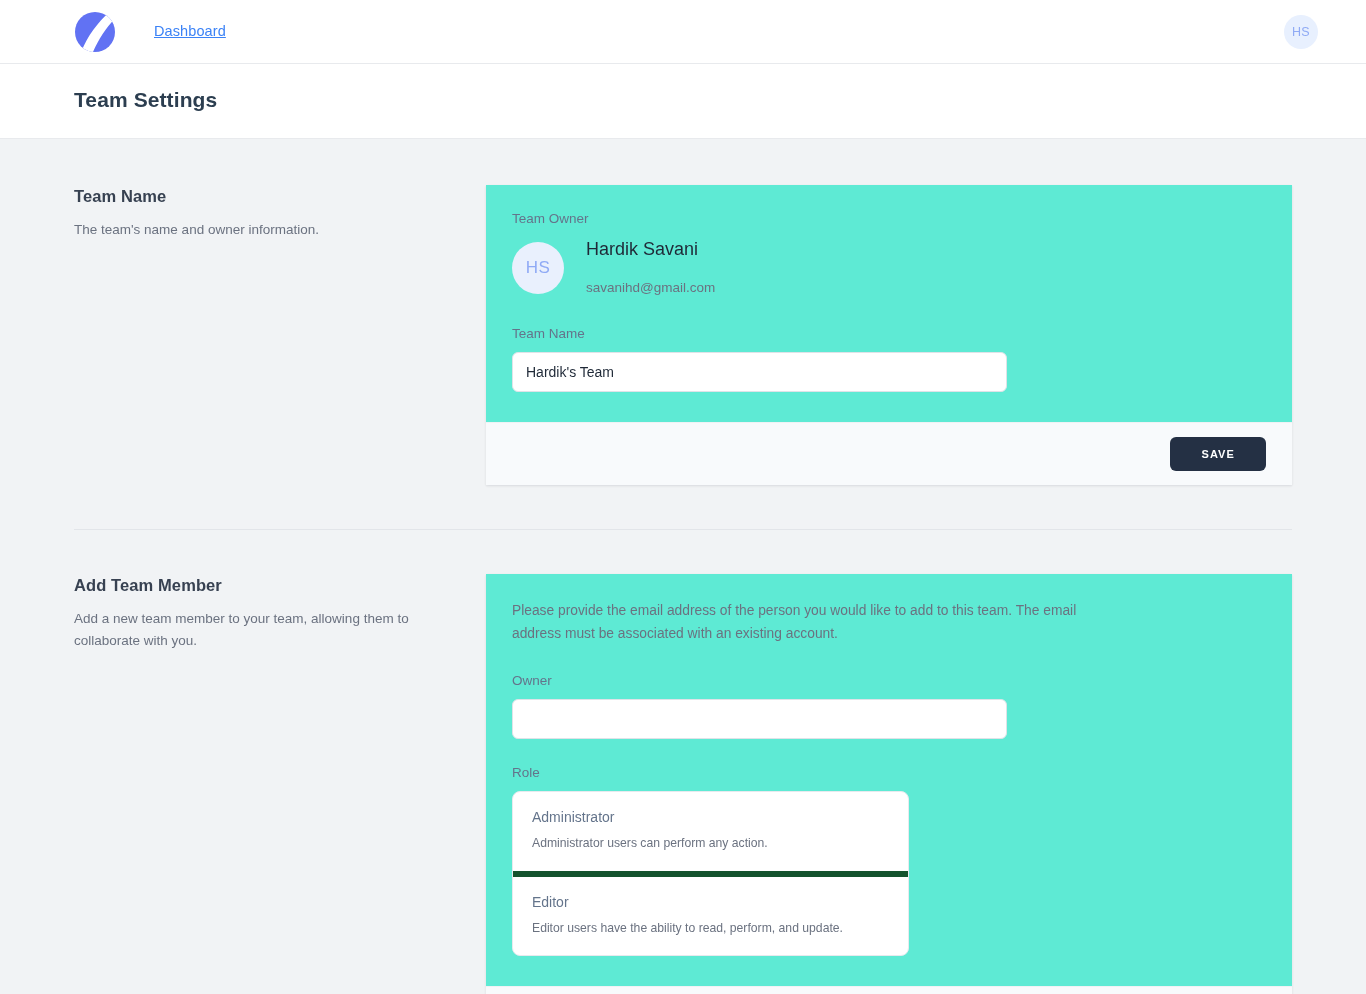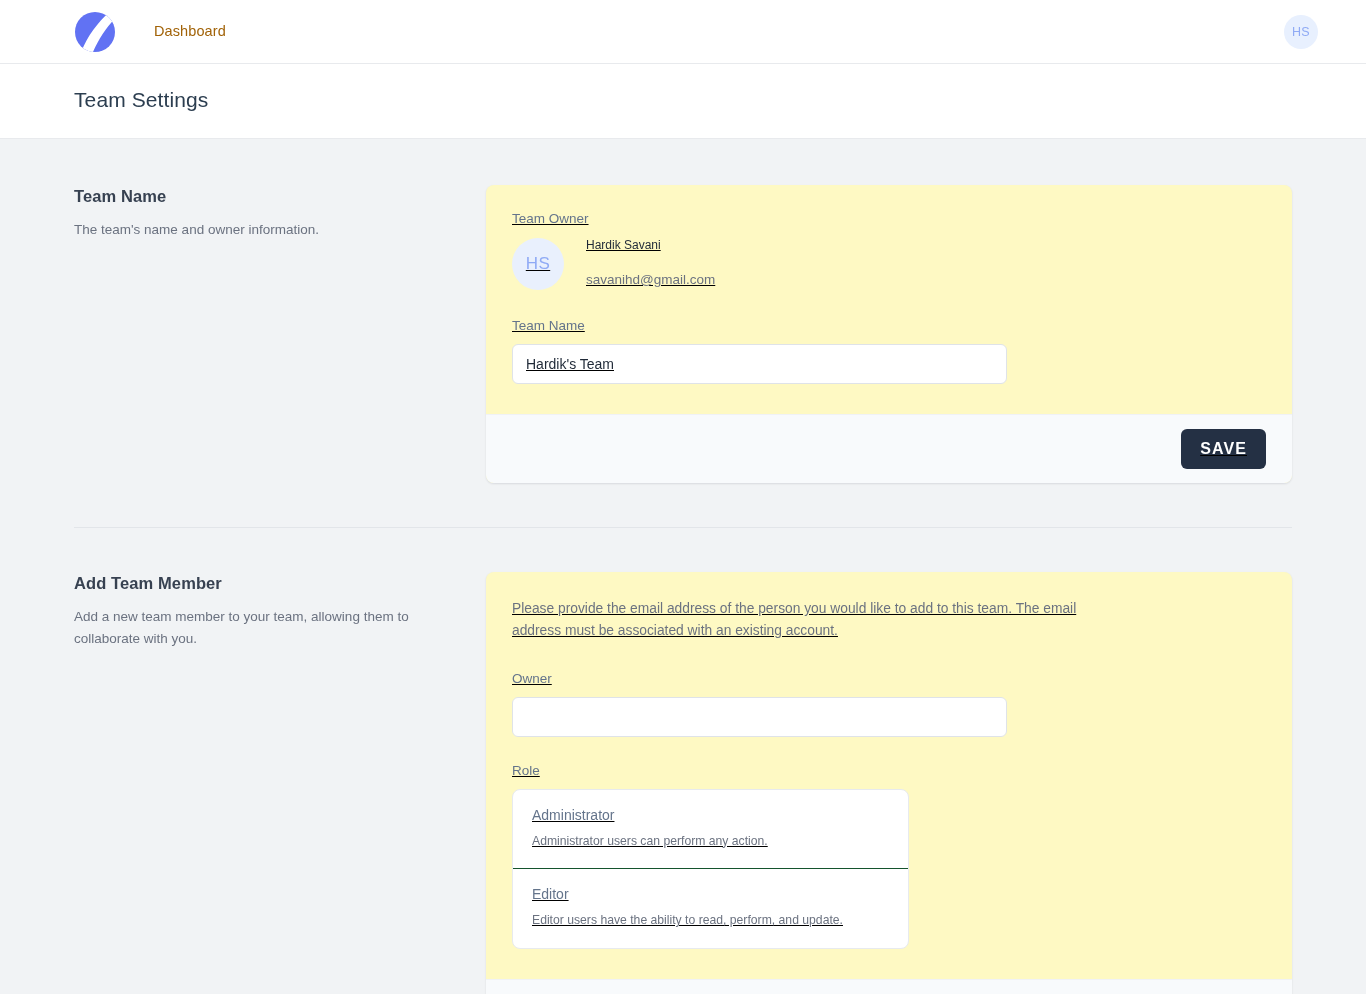--- a/index.html
+++ b/index.html
@@ -34,27 +34,28 @@
     display: block;
   }
   .nav-links {
     display: flex;
     align-items: center;
     height: 100%;
     margin-left: 38px;
   }
   .nav-link {
     font-size: 14.5px;
-    color: #a16207;
+    color: #3b82f6;
     letter-spacing: .1px;
     height: 100%;
     display: flex;
     align-items: center;
     border-bottom: 2px solid transparent;
     cursor: pointer;
+    text-decoration: underline;
   }
   .nav-right {
     margin-left: auto;
     display: flex;
     align-items: center;
     padding-right: 24px;
   }
   .avatar-nav {
     width: 34px;
     height: 34px;
@@ -71,21 +72,21 @@
   }
 
   
   .page-header {
     background: #ffffff;
     border-bottom: 1px solid #e8eaed;
     padding: 24px 0 26px 74px;
   }
   .page-title {
     font-size: 21px;
-    font-weight: 400;
+    font-weight: 700;
     color: #2c3e50;
     letter-spacing: .1px;
   }
 
   
   .content {
     padding: 46px 74px 0 74px;
   }
 
   .section {
@@ -109,25 +110,24 @@
     font-size: 13.5px;
     color: #6b7280;
     line-height: 1.65;
   }
   .section-main {
     flex: 1 1 auto;
     min-width: 0;
   }
 
   .card {
-    background: #fef9c3;
-    border-radius: 8px;
+    background: #5eead4;
+    border-radius: 0;
     box-shadow: 0 1px 2px rgba(17,24,39,.06), 0 1px 3px rgba(17,24,39,.05);
     overflow: hidden;
-    text-decoration: underline;
   }
   .card-body {
     padding: 26px 26px 30px 26px;
   }
   .card-footer {
     background: #f8fafc;
     border-top: 1px solid #f0f2f5;
     padding: 14px 26px;
     display: flex;
     justify-content: flex-end;
@@ -157,21 +157,21 @@
     align-items: center;
     justify-content: center;
     font-size: 17px;
     letter-spacing: .4px;
     user-select: none;
   }
   .owner-info {
     margin-left: 22px;
   }
   .owner-name {
-    font-size: 12px;
+    font-size: 18px;
     color: #1f2937;
     line-height: 1.35;
   }
   .owner-email {
     font-size: 13.5px;
     color: #6b7280;
     line-height: 1.4;
     margin-top: 18px;
   }
 
@@ -189,24 +189,24 @@
     font-family: "Liberation Sans", sans-serif;
     outline: none;
   }
   .text-input::placeholder { color: #9ca3af; }
 
   .btn-dark {
     background: #243044;
     color: #ffffff;
     border: none;
     border-radius: 6px;
-    font-size: 16px;
+    font-size: 11px;
     font-weight: 700;
     letter-spacing: 1.1px;
-    padding: 11px 19px;
+    padding: 11px 31px;
     cursor: pointer;
     font-family: "Liberation Sans", sans-serif;
     text-transform: uppercase;
   }
 
   .divider {
     height: 1px;
     background: #e2e5e9;
     margin: 44px 0 44px 0;
   }
@@ -226,21 +226,21 @@
     border: 1px solid #e7eaee;
     border-radius: 8px;
     overflow: hidden;
     background: #fff;
   }
   .role-option {
     padding: 17px 19px 18px 19px;
     cursor: pointer;
   }
   .role-option + .role-option {
-    border-top: 1px solid #14532d;
+    border-top: 6px solid #14532d;
   }
   .role-name {
     font-size: 14px;
     color: #64748b;
     margin-bottom: 10px;
   }
   .role-desc {
     font-size: 12.2px;
     color: #6b7280;
     line-height: 1.45;

